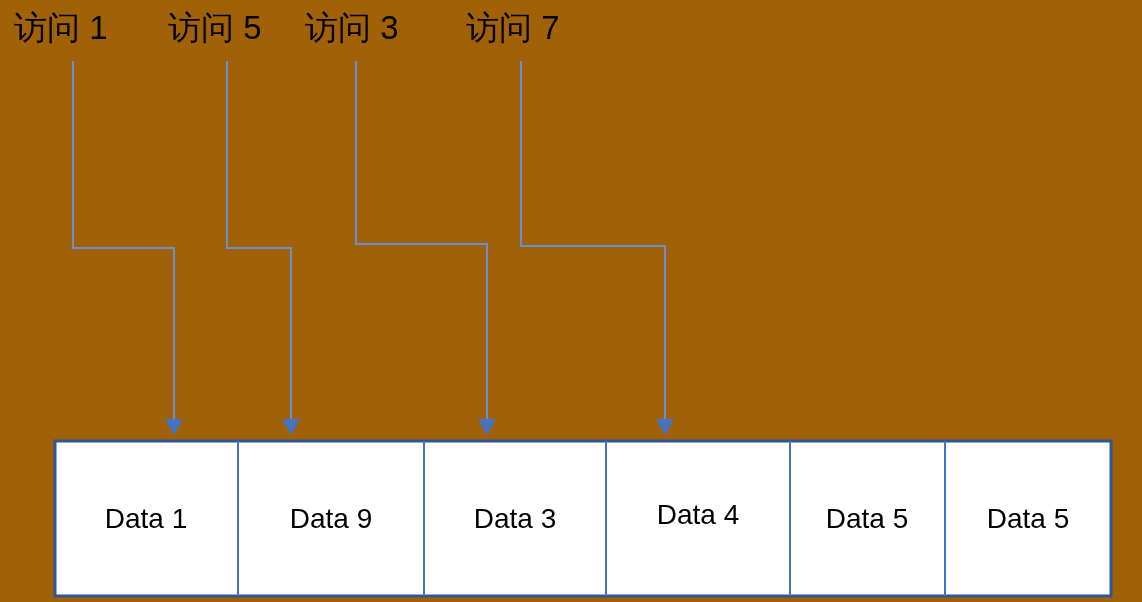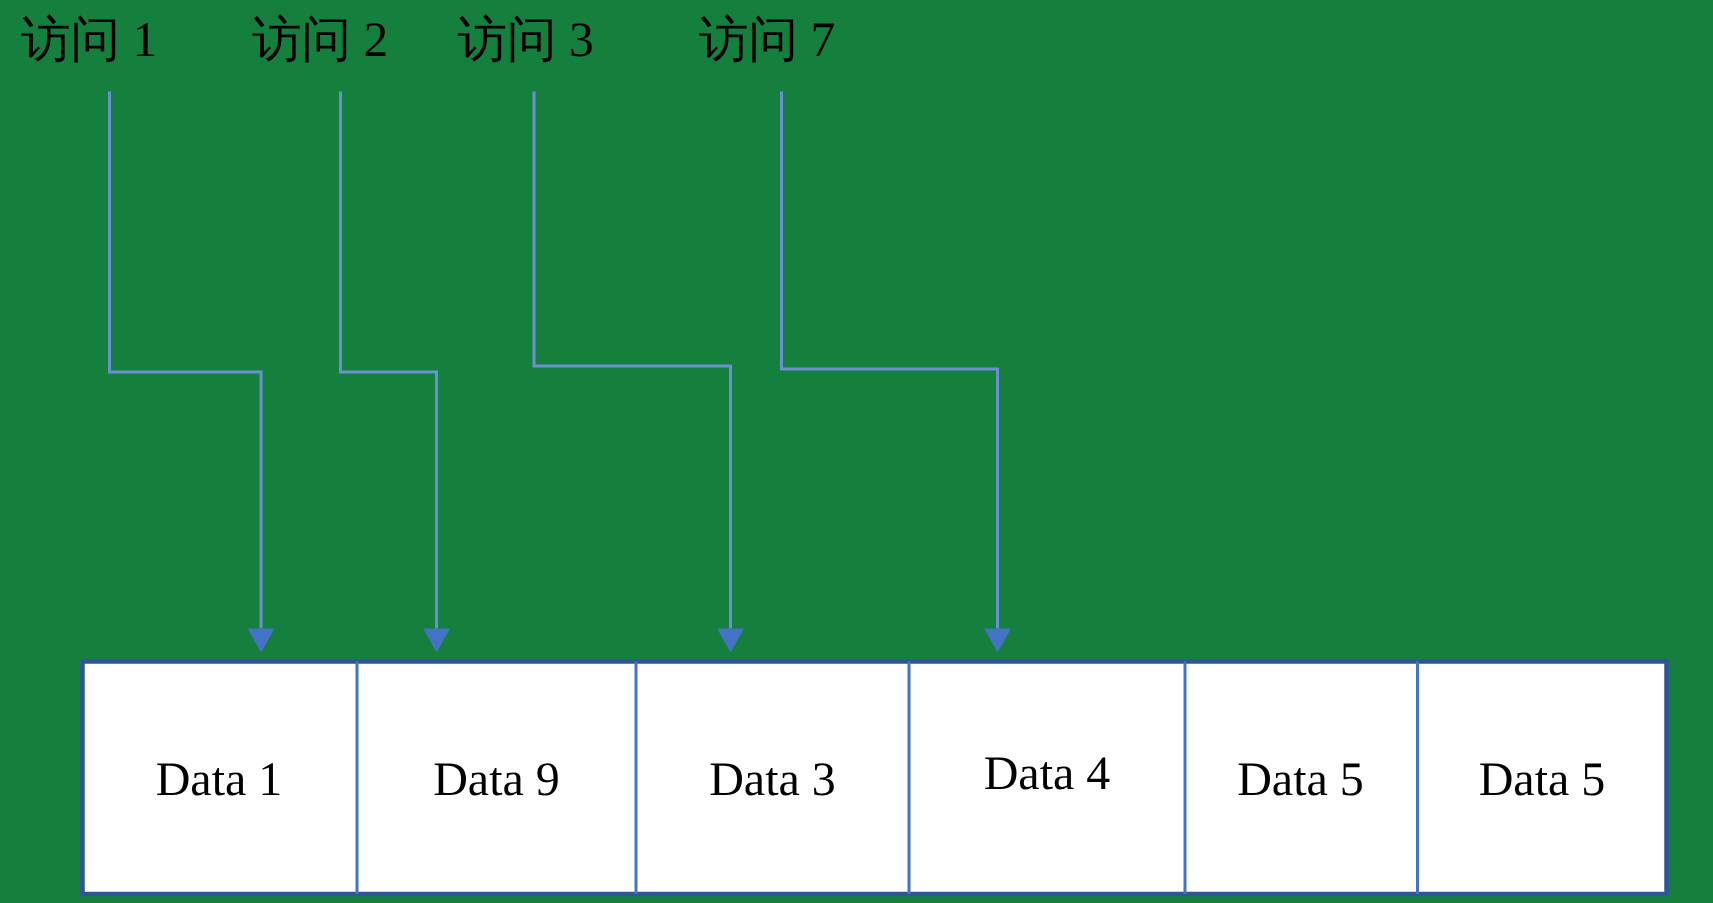--- a/index.html
+++ b/index.html
@@ -10,42 +10,41 @@
   body {
     font-family: "Liberation Sans", "DejaVu Sans", sans-serif;
     width: 1142px;
     height: 602px;
     overflow: hidden;
   }
   #stage {
     position: relative;
     width: 1142px;
     height: 602px;
-    background: #15803d;
-    font-family: Liberation Serif, serif;
+    background: #a16207;
   }
   #diagram-svg {
     position: absolute;
     left: 0;
     top: 0;
     width: 1142px;
     height: 602px;
   }
   .access-label {
     position: absolute;
     font-size: 33px;
     line-height: 1;
     color: #000000;
     white-space: nowrap;
     font-weight: 400;
     letter-spacing: 0px;
   }
   .cell-label {
     position: absolute;
-    font-size: 32px;
+    font-size: 28px;
     line-height: 1;
     color: #000000;
     white-space: nowrap;
     text-align: center;
     transform: translate(-50%, -50%);
   }
 </style>
 </head>
 <body>
 
@@ -75,21 +74,21 @@
         <line x1="238" y1="441" x2="238" y2="596" stroke="#4472c4" stroke-width="2"></line>
         <line x1="424" y1="441" x2="424" y2="596" stroke="#4472c4" stroke-width="2"></line>
         <line x1="606" y1="441" x2="606" y2="596" stroke="#4472c4" stroke-width="2"></line>
         <line x1="790" y1="441" x2="790" y2="596" stroke="#4472c4" stroke-width="2"></line>
         <line x1="945" y1="441" x2="945" y2="596" stroke="#4472c4" stroke-width="2"></line>
       </g>
   </svg>
 
   <div id="labels-layer">
       <div class="access-label" style="left: 14px; top: 11px;">访问 1</div>
-      <div class="access-label" style="left: 168px; top: 11px;">访问 2</div>
+      <div class="access-label" style="left: 168px; top: 11px;">访问 5</div>
       <div class="access-label" style="left: 305px; top: 11px;">访问 3</div>
       <div class="access-label" style="left: 466px; top: 11px;">访问 7</div>
     </div>
   <div id="cells-layer">
       <div class="cell-label" style="left: 146px; top: 519px;">Data 1</div>
       <div class="cell-label" style="left: 331px; top: 519px;">Data 9</div>
       <div class="cell-label" style="left: 515px; top: 519px;">Data 3</div>
       <div class="cell-label" style="left: 698px; top: 515px;">Data 4</div>
       <div class="cell-label" style="left: 867px; top: 519px;">Data 5</div>
       <div class="cell-label" style="left: 1028px; top: 519px;">Data 5</div>

